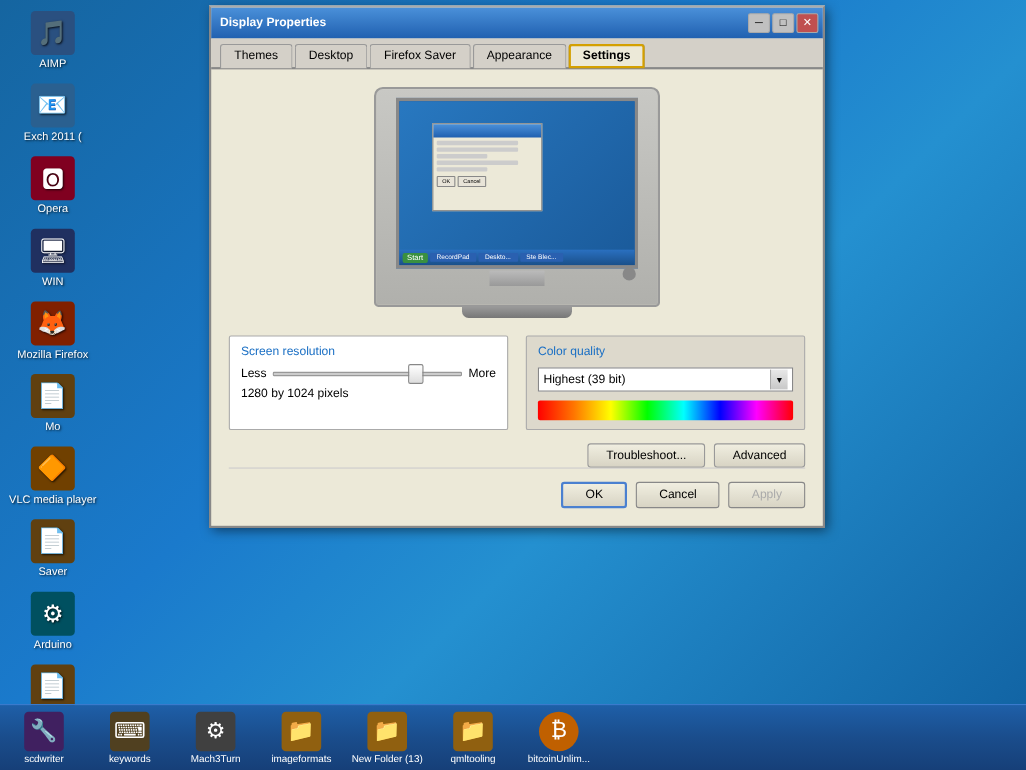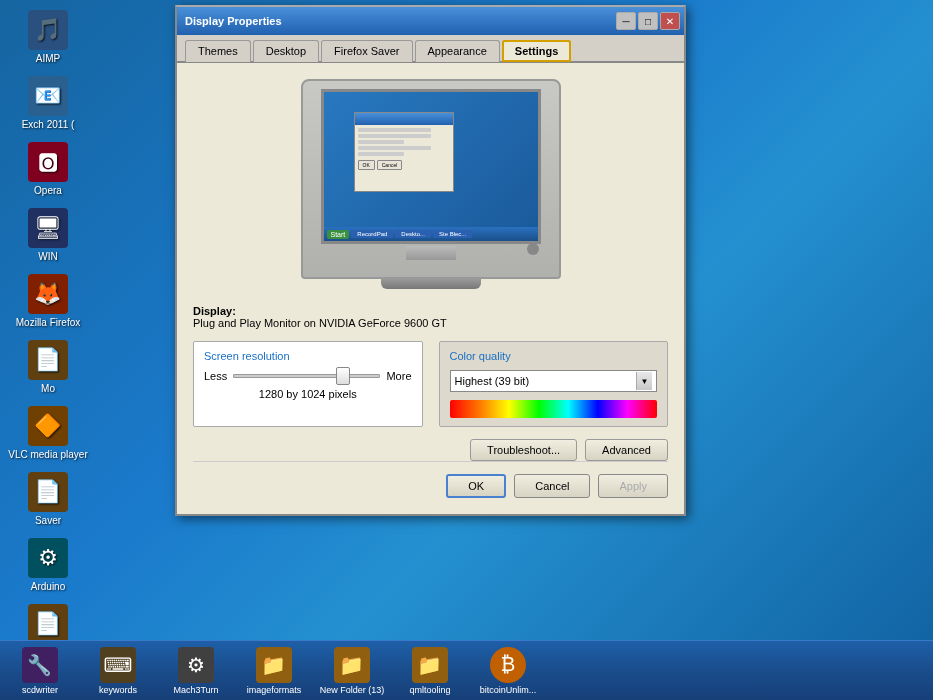--- a/index.html
+++ b/index.html
@@ -89,22 +89,22 @@
       align-items: center;
       justify-content: center;
       font-size: 20px;
       margin-bottom: 2px;
     }
 
     
     .dialog {
       position: absolute;
       top: 5px;
-      left: 175px;
-      width: 511px;
+      left: 190px;
+      width: 560px;
       background: #ece9d8;
       border: 2px solid #888;
       border-top: 2px solid #aaa;
       box-shadow: 3px 3px 10px rgba(0,0,0,0.5);
     }
 
     
     .title-bar {
       height: 28px;
       background: linear-gradient(to bottom, #4a90d9 0%, #2060b0 100%);
@@ -331,21 +331,21 @@
       width: 14px;
       height: 18px;
       background: linear-gradient(to bottom, #fff, #ddd);
       border: 1px solid #888;
       border-radius: 2px;
       cursor: pointer;
     }
 
     .resolution-text {
       font-size: 11px;
-      text-align: center;
+      text-align: left;
     }
 
     
     .color-panel {
       flex: 1;
       border: 1px solid #aaa;
       padding: 8px 10px;
       background: #ddd9cc;
       border-radius: 2px;
     }
@@ -544,24 +544,20 @@
                 </div>
               </div>
             </div>
             <div class="monitor-button"></div>
             <div class="monitor-stand"></div>
           </div>
           <div class="monitor-base"></div>
         </div>
       </div>
 
-      <div class="display-label">
-        <div class="display-title">Display:</div>
-        <div>Plug and Play Monitor on NVIDIA GeForce 9600 GT</div>
-      </div>
 
       <div class="settings-row">
 
         <div class="resolution-panel">
           <div class="panel-title">Screen resolution</div>
           <div class="slider-row">
             <span class="slider-label">Less</span>
             <div class="slider-track">
               <div class="slider-thumb"></div>
             </div>

